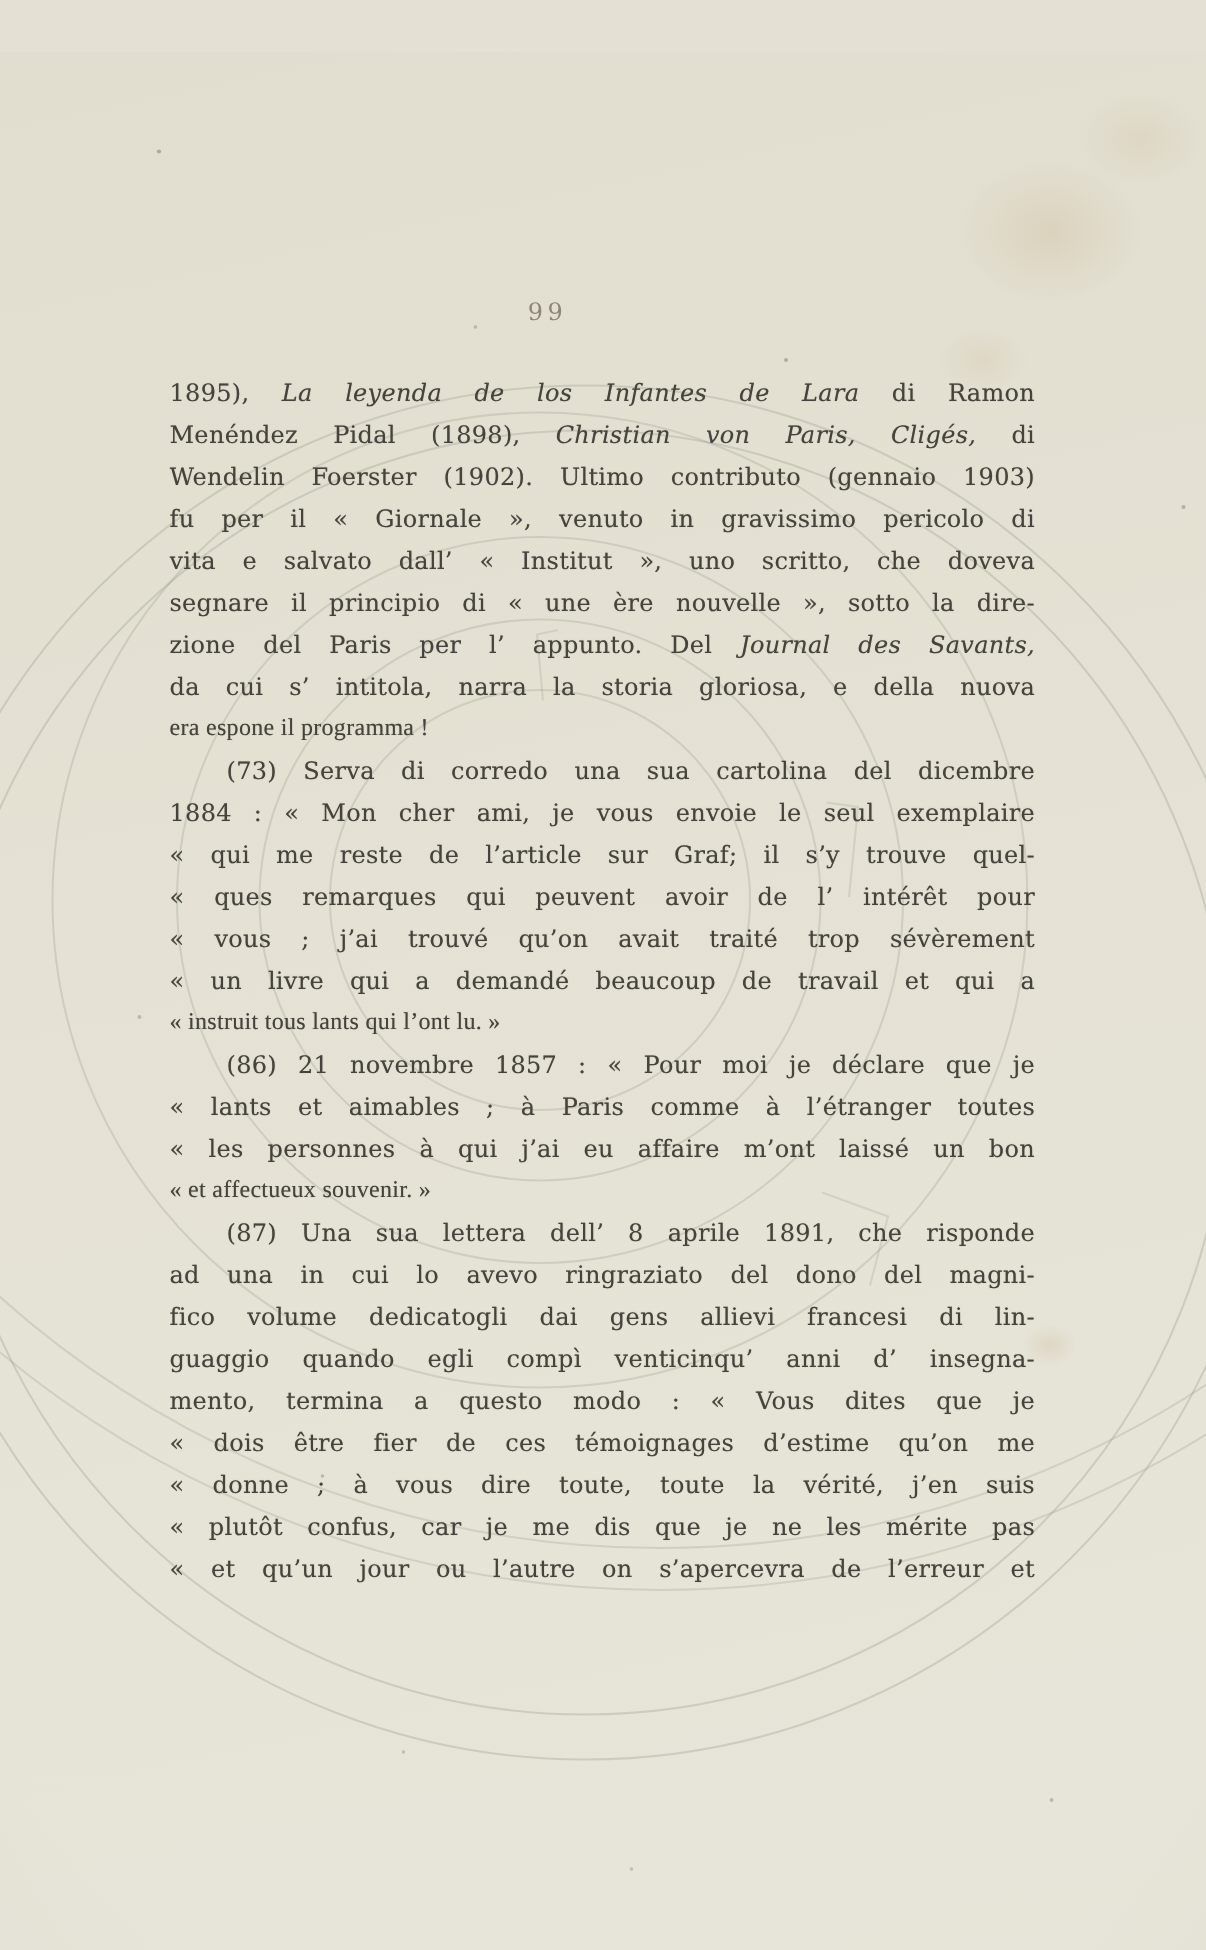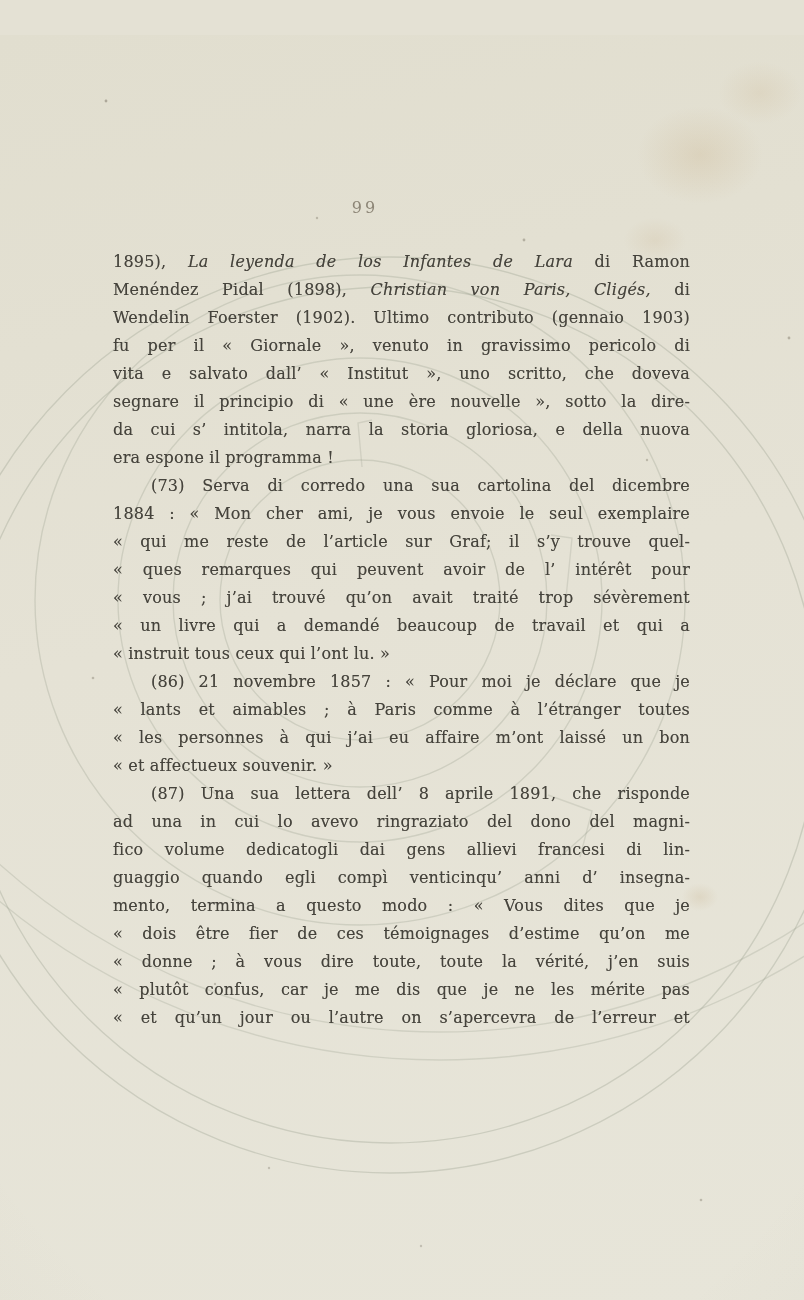--- a/index.html
+++ b/index.html
@@ -48,21 +48,21 @@
   .textblock{
     position:absolute;left:113px;top:213px;width:577px;
     font-size:16px;color:var(--ink,#45433c);
     text-shadow:0 0 0.6px rgba(70,66,58,0.45);
     letter-spacing:0.2px;
   }
   .line{
     height:28px;line-height:28px;overflow:hidden;
     text-align:justify;text-align-last:justify;
   }
-  .line.l{text-align:right;text-align-last:left;}
+  .line.l{text-align:right;text-align-last:left;font-family:Liberation Serif, serif;}
   .line.in{padding-left:38px;}
   .it{font-style:italic;}
 </style>
 </head>
 <body style="--paper: #e4e1d4; --ink: #45433c; --wm: #9aa08f; --pgnum: #8d8677;">
 
 <div class="paper">
 
   <svg class="watermark" width="804" height="1300" viewBox="0 0 804 1300">
     <g opacity="0.30">
@@ -90,29 +90,30 @@
 
   <div class="pagenum">99</div>
 
   <div class="textblock">
       <div class="line j"><span>1895), </span><span class="it">La leyenda de los Infantes de Lara</span><span> di Ramon</span></div>
       <div class="line j"><span>Menéndez Pidal (1898), </span><span class="it">Christian von Paris, Cligés,</span><span> di</span></div>
       <div class="line j"><span>Wendelin Foerster (1902). Ultimo contributo (gennaio 1903)</span></div>
       <div class="line j"><span>fu per il « Giornale », venuto in gravissimo pericolo di</span></div>
       <div class="line j"><span>vita e salvato dall’ « Institut », uno scritto, che doveva</span></div>
       <div class="line j"><span>segnare il principio di « une ère nouvelle », sotto la dire-</span></div>
+      <div class="line j"><span>zione del Paris per l’ appunto. Del </span><span class="it">Journal des Savants,</span></div>
       <div class="line j"><span>da cui s’ intitola, narra la storia gloriosa, e della nuova</span></div>
       <div class="line l"><span>era espone il programma !</span></div>
       <div class="line j in"><span>(73) Serva di corredo una sua cartolina del dicembre</span></div>
       <div class="line j"><span>1884 : « Mon cher ami, je vous envoie le seul exemplaire</span></div>
       <div class="line j"><span>« qui me reste de l’article sur Graf; il s’y trouve quel-</span></div>
       <div class="line j"><span>« ques remarques qui peuvent avoir de l’ intérêt pour</span></div>
       <div class="line j"><span>« vous ; j’ai trouvé qu’on avait traité trop sévèrement</span></div>
       <div class="line j"><span>« un livre qui a demandé beaucoup de travail et qui a</span></div>
-      <div class="line l"><span>« instruit tous ceux qui l’ont lu. »</span></div>
+      <div class="line l"><span>« instruit tous lants qui l’ont lu. »</span></div>
       <div class="line j in"><span>(86) 21 novembre 1857 : « Pour moi je déclare que je</span></div>
       <div class="line j"><span>« lants et aimables ; à Paris comme à l’étranger toutes</span></div>
       <div class="line j"><span>« les personnes à qui j’ai eu affaire m’ont laissé un bon</span></div>
       <div class="line l"><span>« et affectueux souvenir. »</span></div>
       <div class="line j in"><span>(87) Una sua lettera dell’ 8 aprile 1891, che risponde</span></div>
       <div class="line j"><span>ad una in cui lo avevo ringraziato del dono del magni-</span></div>
       <div class="line j"><span>fico volume dedicatogli dai gens allievi francesi di lin-</span></div>
       <div class="line j"><span>guaggio quando egli compì venticinqu’ anni d’ insegna-</span></div>
       <div class="line j"><span>mento, termina a questo modo : « Vous dites que je</span></div>
       <div class="line j"><span>« dois être fier de ces témoignages d’estime qu’on me</span></div>

